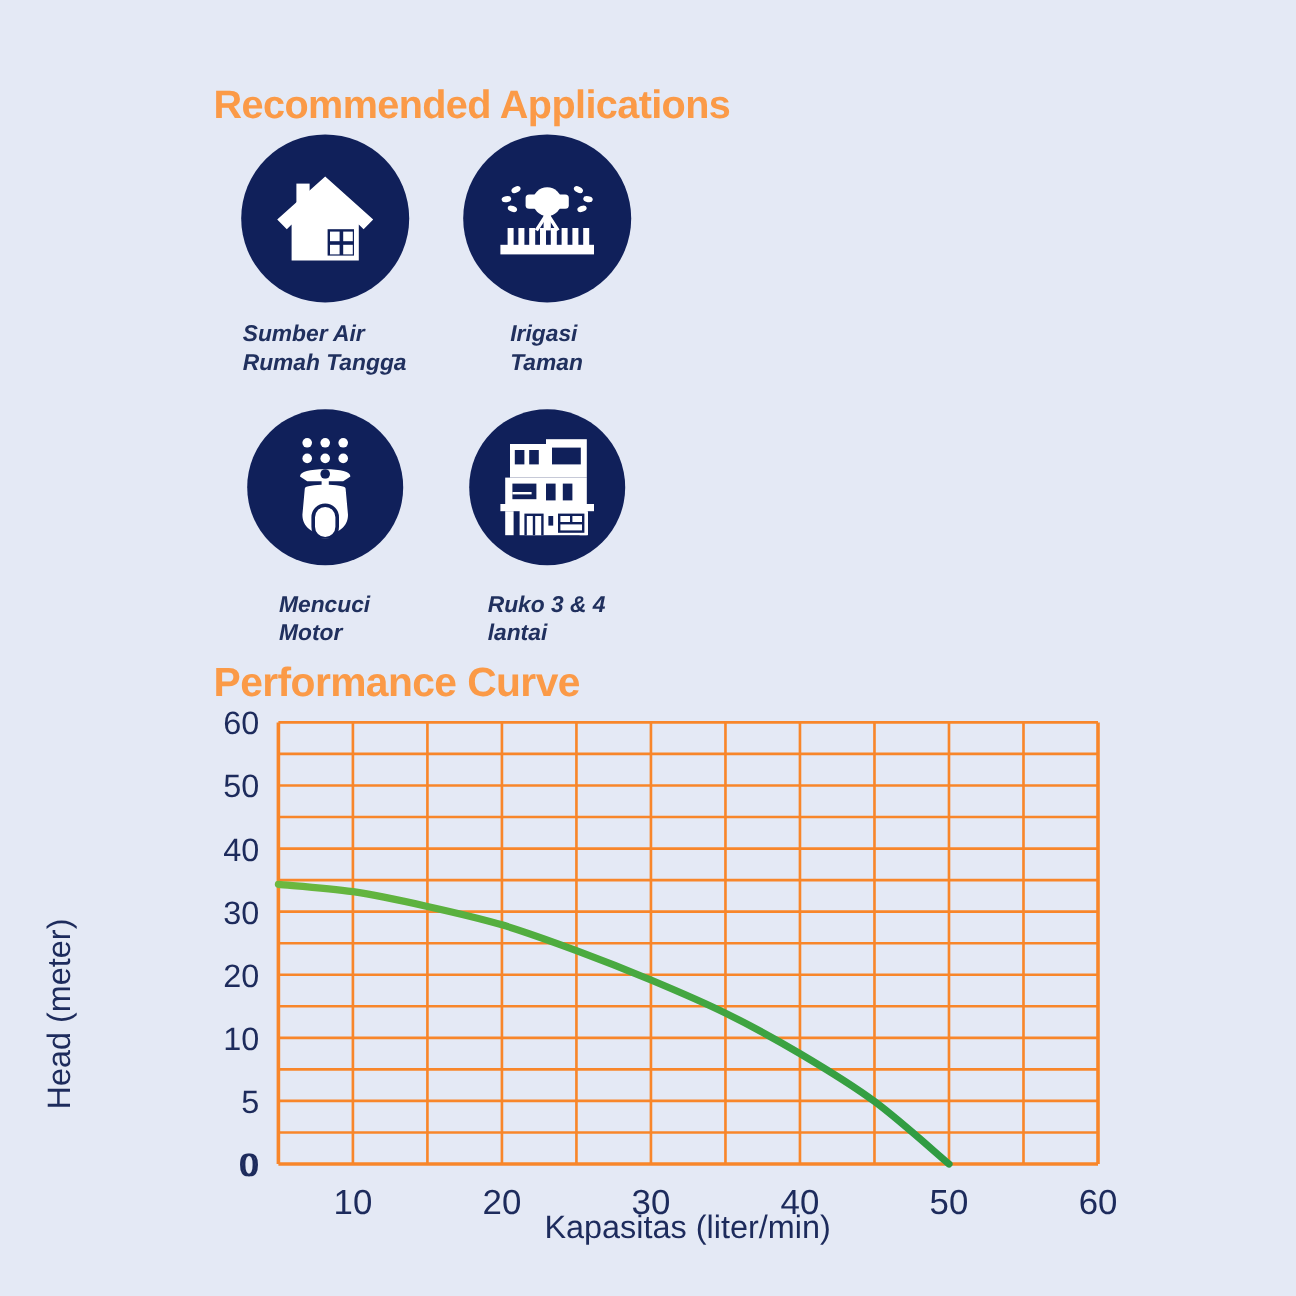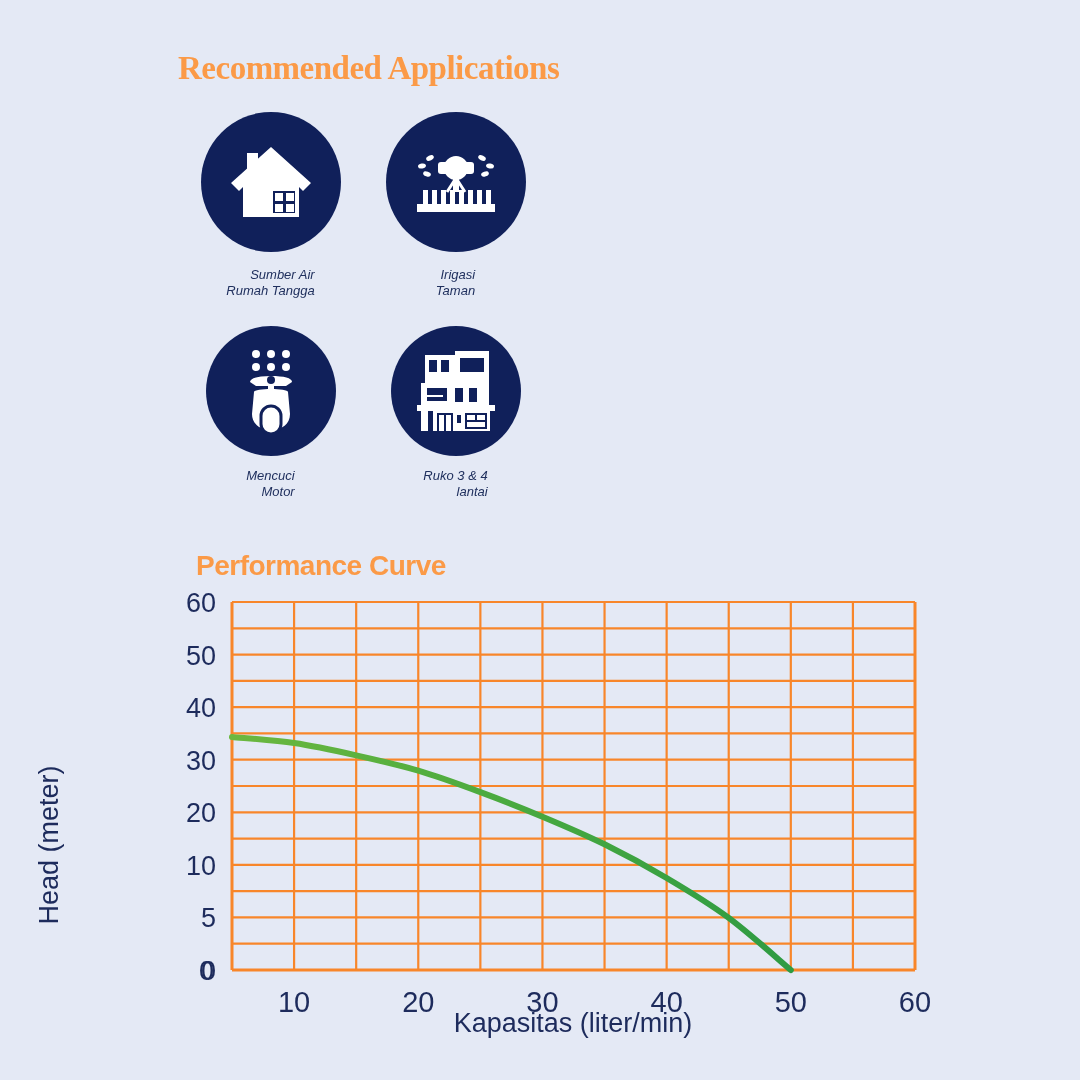--- a/index.html
+++ b/index.html
@@ -17,29 +17,27 @@
 
   
   .section-title {
     position: absolute;
     color: #fb9a47;
     font-weight: bold;
     letter-spacing: -0.5px;
   }
   #apps-title {
     left: 178px;
-    top: 50px;
+    top: 68px;
     font-size: 33px;
-    font-family: Liberation Serif, serif;
   }
   #curve-title {
     left: 178px;
     top: 550px;
-    font-size: 28px;
-    margin-left: 18px;
+    font-size: 34px;
   }
 
   
   .apps-grid {
     position: absolute;
     left: 178px;
     top: 112px;
     width: 740px;
   }
   .app-row {
@@ -62,28 +60,29 @@
     align-items: center;
     justify-content: center;
   }
   .app-row.row-2 .app-circle {
     width: 130px;
     height: 130px;
   }
   .app-circle svg { display: block; }
   .app-label {
     margin-top: 15px;
-    text-align: right;
+    text-align: left;
     color: #20305e;
-    font-size: 13px;
+    font-size: 19px;
     font-style: italic;
     line-height: 1.25;
     white-space: pre-line;
-  }
-  .app-row.row-2 .app-label { margin-top: 12px; }
+    font-weight: bold;
+  }
+  .app-row.row-2 .app-label { margin-top: 22px; }
 
   
   #chart-area {
     position: absolute;
     left: 0;
     top: 590px;
     width: 908px;
     height: 470px;
   }
   #chart-svg { display: block; }

